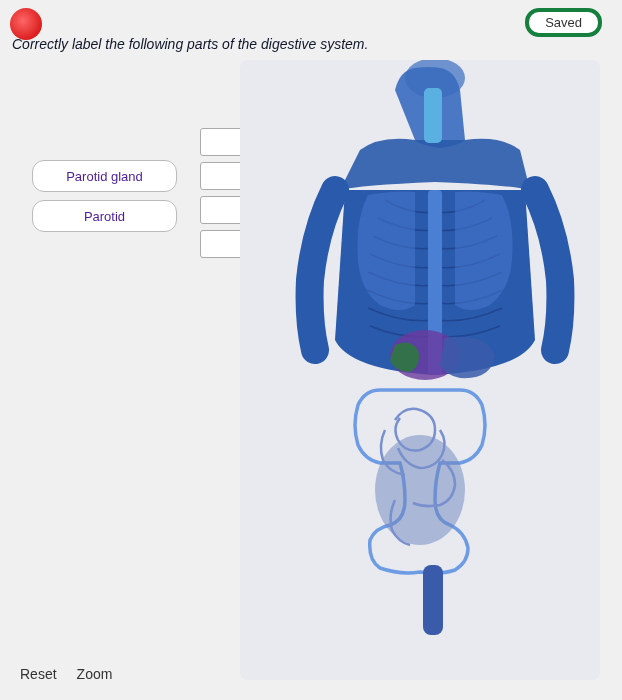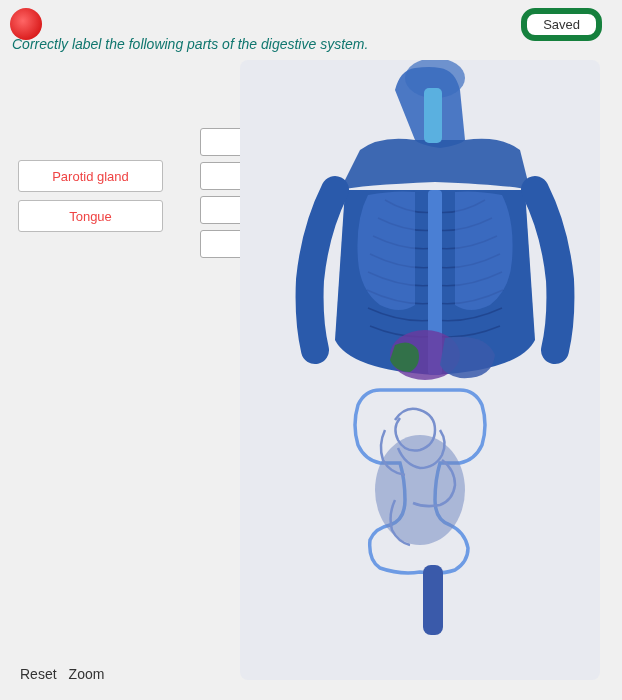--- a/index.html
+++ b/index.html
@@ -16,35 +16,35 @@
     
     .top-bar {
       position: absolute;
       top: 8px;
       right: 20px;
       display: flex;
       align-items: center;
       gap: 8px;
     }
     .saved-badge {
-      border: 6px solid #15803d;
+      border: 4px solid #15803d;
       border-radius: 14px;
       padding: 3px 16px;
       font-size: 13px;
       background: white;
       color: #333;
     }
 
     
     .instruction {
       position: absolute;
       top: 36px;
       left: 12px;
       font-size: 14px;
-      color: #0f766e;
+      color: #0f172a;
       font-style: italic;
     }
 
     
     .diagram-area {
       position: absolute;
       top: 60px;
       left: 180px;
       width: 420px;
       height: 620px;
@@ -103,36 +103,37 @@
       left: 18px;
       display: flex;
       flex-direction: column;
       gap: 8px;
     }
     .term-button {
       width: 145px;
       height: 32px;
       background: white;
       border: 1.5px solid #bbb;
-      border-radius: 3px;
+      border-radius: 12px;
       display: flex;
       align-items: center;
       justify-content: center;
       font-size: 13px;
-      color: #ef4444;
+      color: #4c1d95;
       cursor: pointer;
+      margin-left: 14px;
     }
 
     
     .bottom-controls {
       position: absolute;
       bottom: 18px;
       left: 20px;
       display: flex;
-      gap: 12px;
+      gap: 20px;
       align-items: center;
     }
     .control-btn {
       background: none;
       border: none;
       font-size: 14px;
       color: #333;
       cursor: pointer;
       font-weight: 500;
     }
@@ -154,21 +155,21 @@
 <div class="logo-dot"></div>
 
 <div class="top-bar">
   <div class="saved-badge">Saved</div>
 </div>
 
 <div class="instruction">Correctly label the following parts of the digestive system.</div>
 
 <div class="terms-panel">
   <div class="term-button">Parotid gland</div>
-  <div class="term-button">Tongue</div>
+  <div class="term-button">Parotid</div>
 </div>
 
 <div class="diagram-area">
 
   <svg class="lines-svg">
 
     <line x1="140" y1="82" x2="220" y2="95" stroke="#333" stroke-width="1.2"></line>
 
     <line x1="140" y1="110" x2="215" y2="115" stroke="#333" stroke-width="1.2"></line>
 

